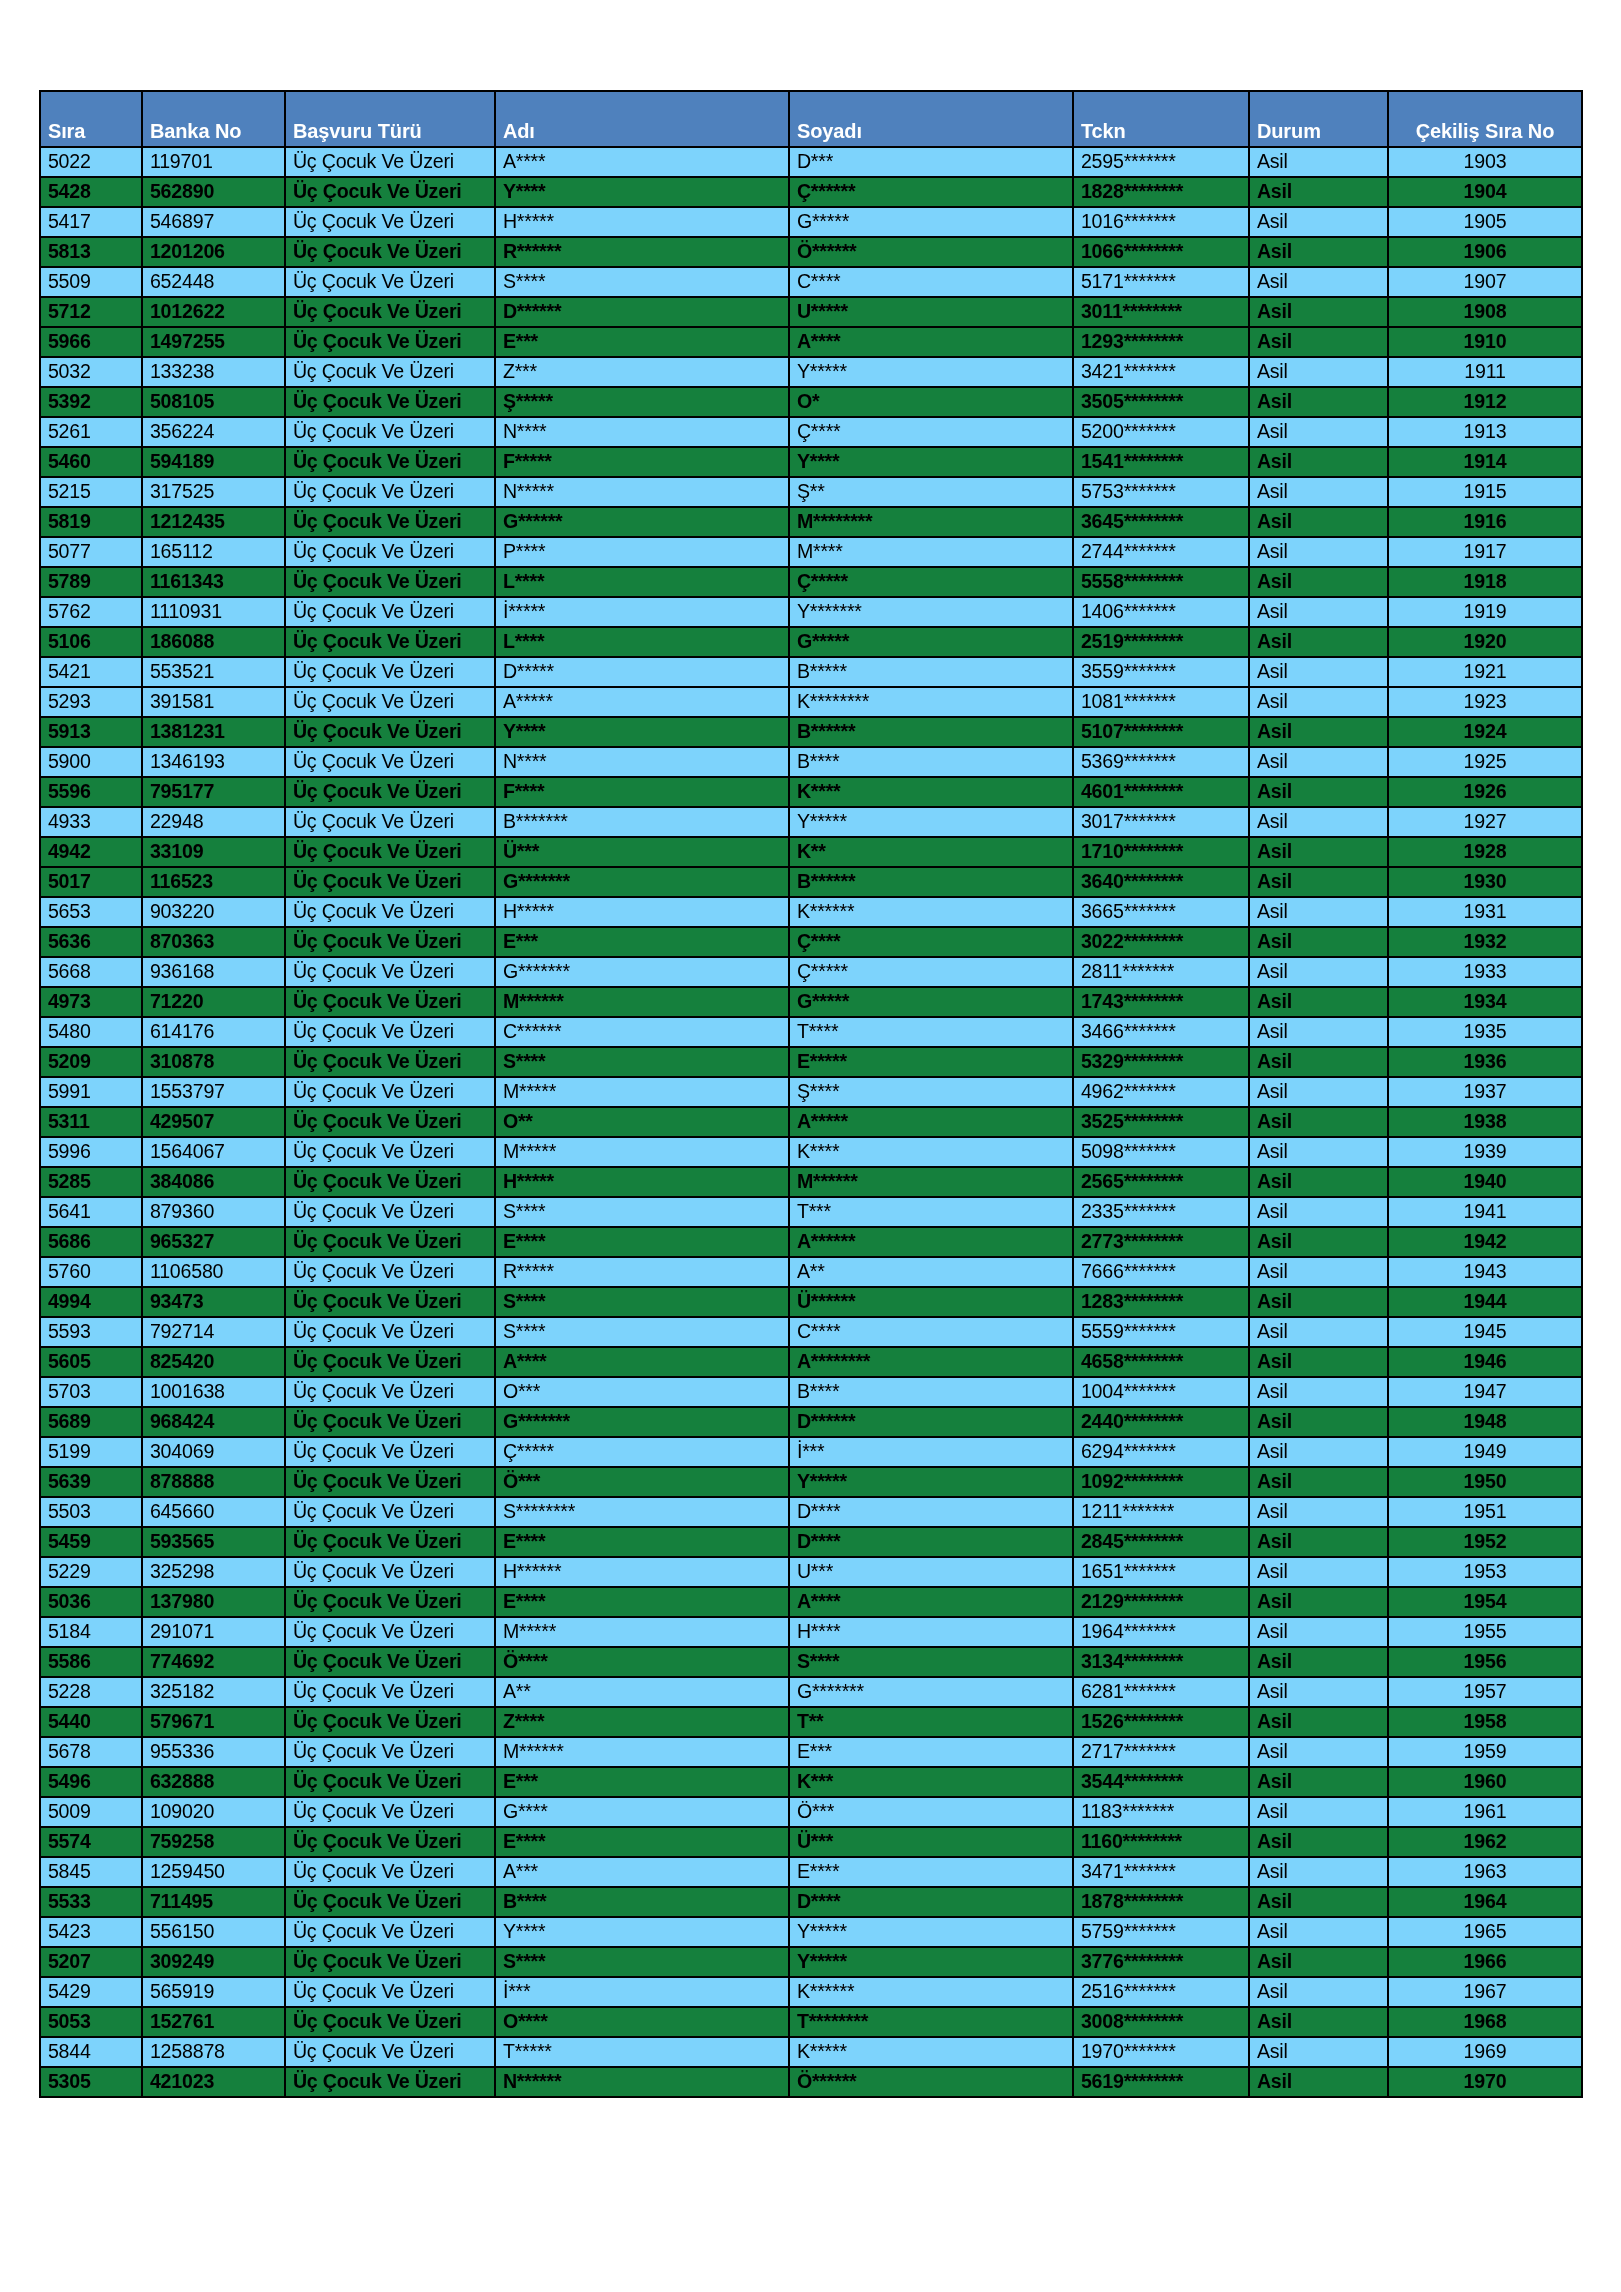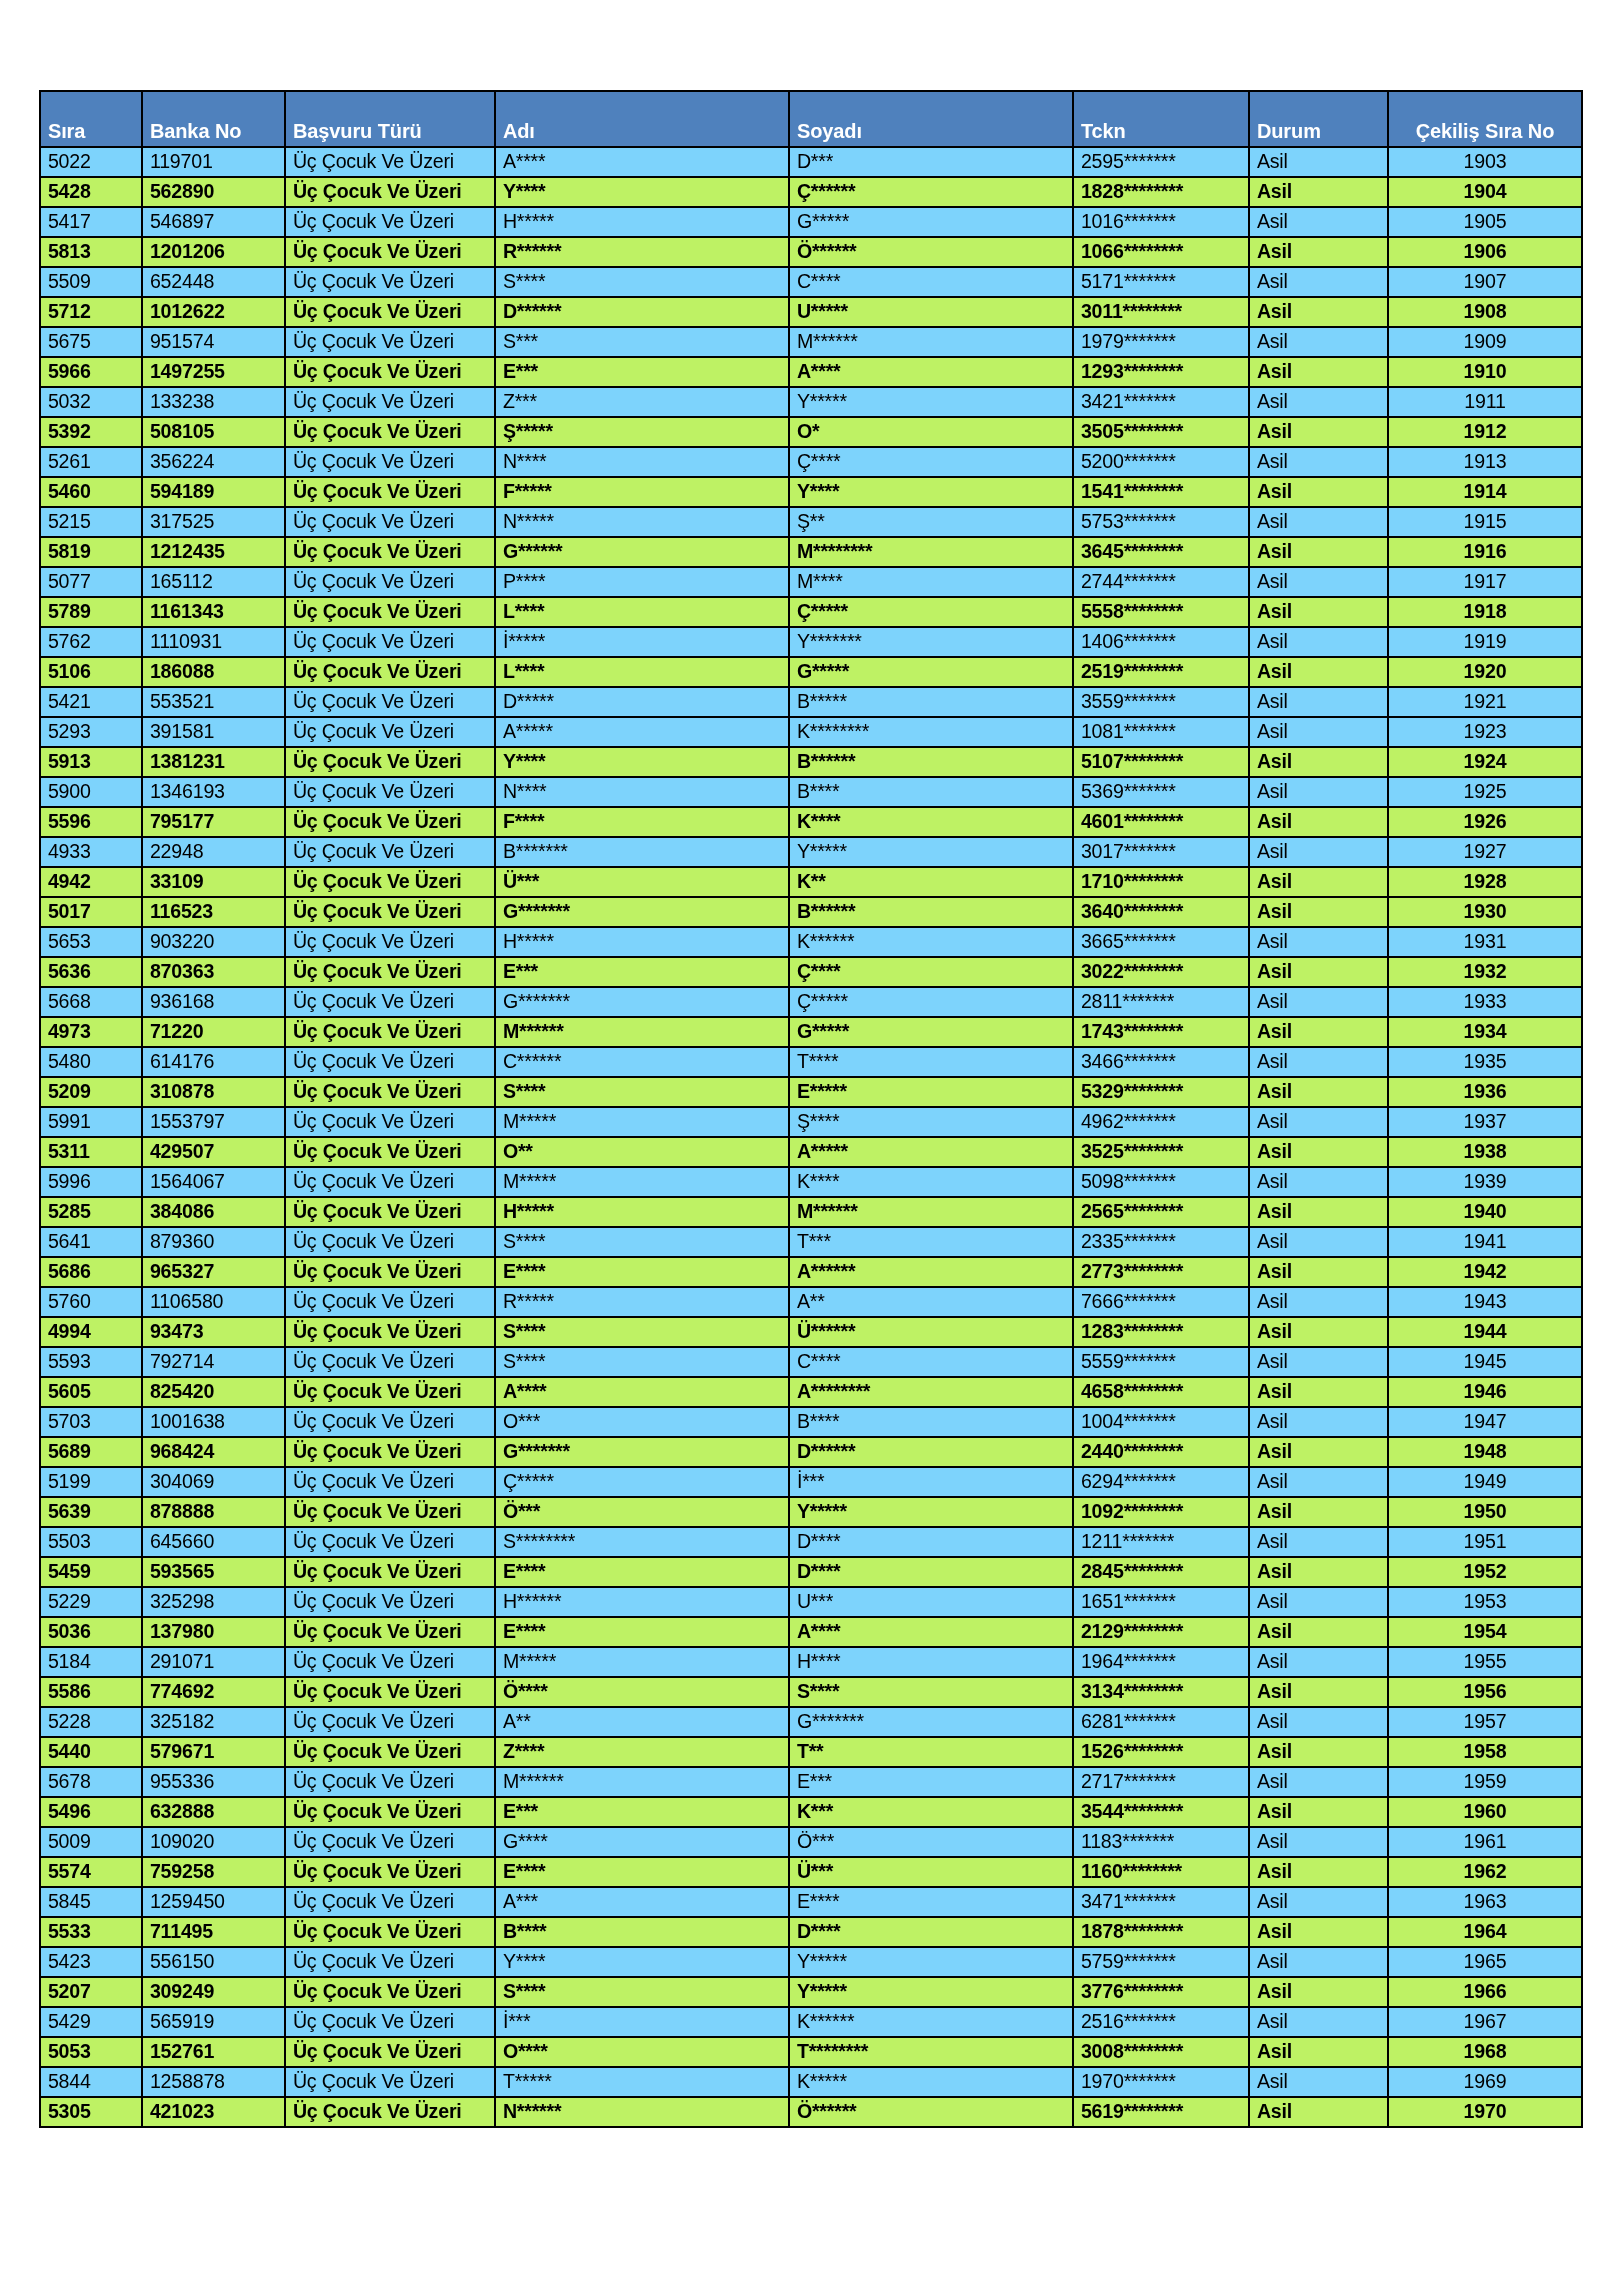--- a/index.html
+++ b/index.html
@@ -63,21 +63,21 @@
     white-space: nowrap;
     overflow: hidden;
     letter-spacing: -0.2px;
     vertical-align: middle;
   }
   tbody td:last-child { border-right: none; }
   tbody tr:last-child td { border-bottom: none; }
   tbody td.center { text-align: center; padding-left: 0; }
 
   tbody tr.band { background: #7dd3fc; }
-  tbody tr.plain { background: #bef264; }
+  tbody tr.plain { background: #15803d; }
   tbody tr.plain td { font-weight: bold; }
   tbody tr.band td { font-weight: normal; }
 </style>
 </head>
 <body>
 
 <div id="page">
   <table class="result-table">
     <colgroup>
       <col class="c-sira">
@@ -155,30 +155,20 @@
         <tr class="plain">
           <td>5712</td>
           <td>1012622</td>
           <td>Üç Çocuk Ve Üzeri</td>
           <td>D******</td>
           <td>U*****</td>
           <td>3011********</td>
           <td>Asil</td>
           <td class="center">1908</td>
         </tr>
-        <tr class="band">
-          <td>5675</td>
-          <td>951574</td>
-          <td>Üç Çocuk Ve Üzeri</td>
-          <td>S***</td>
-          <td>M******</td>
-          <td>1979*******</td>
-          <td>Asil</td>
-          <td class="center">1909</td>
-        </tr>
         <tr class="plain">
           <td>5966</td>
           <td>1497255</td>
           <td>Üç Çocuk Ve Üzeri</td>
           <td>E***</td>
           <td>A****</td>
           <td>1293********</td>
           <td>Asil</td>
           <td class="center">1910</td>
         </tr>

